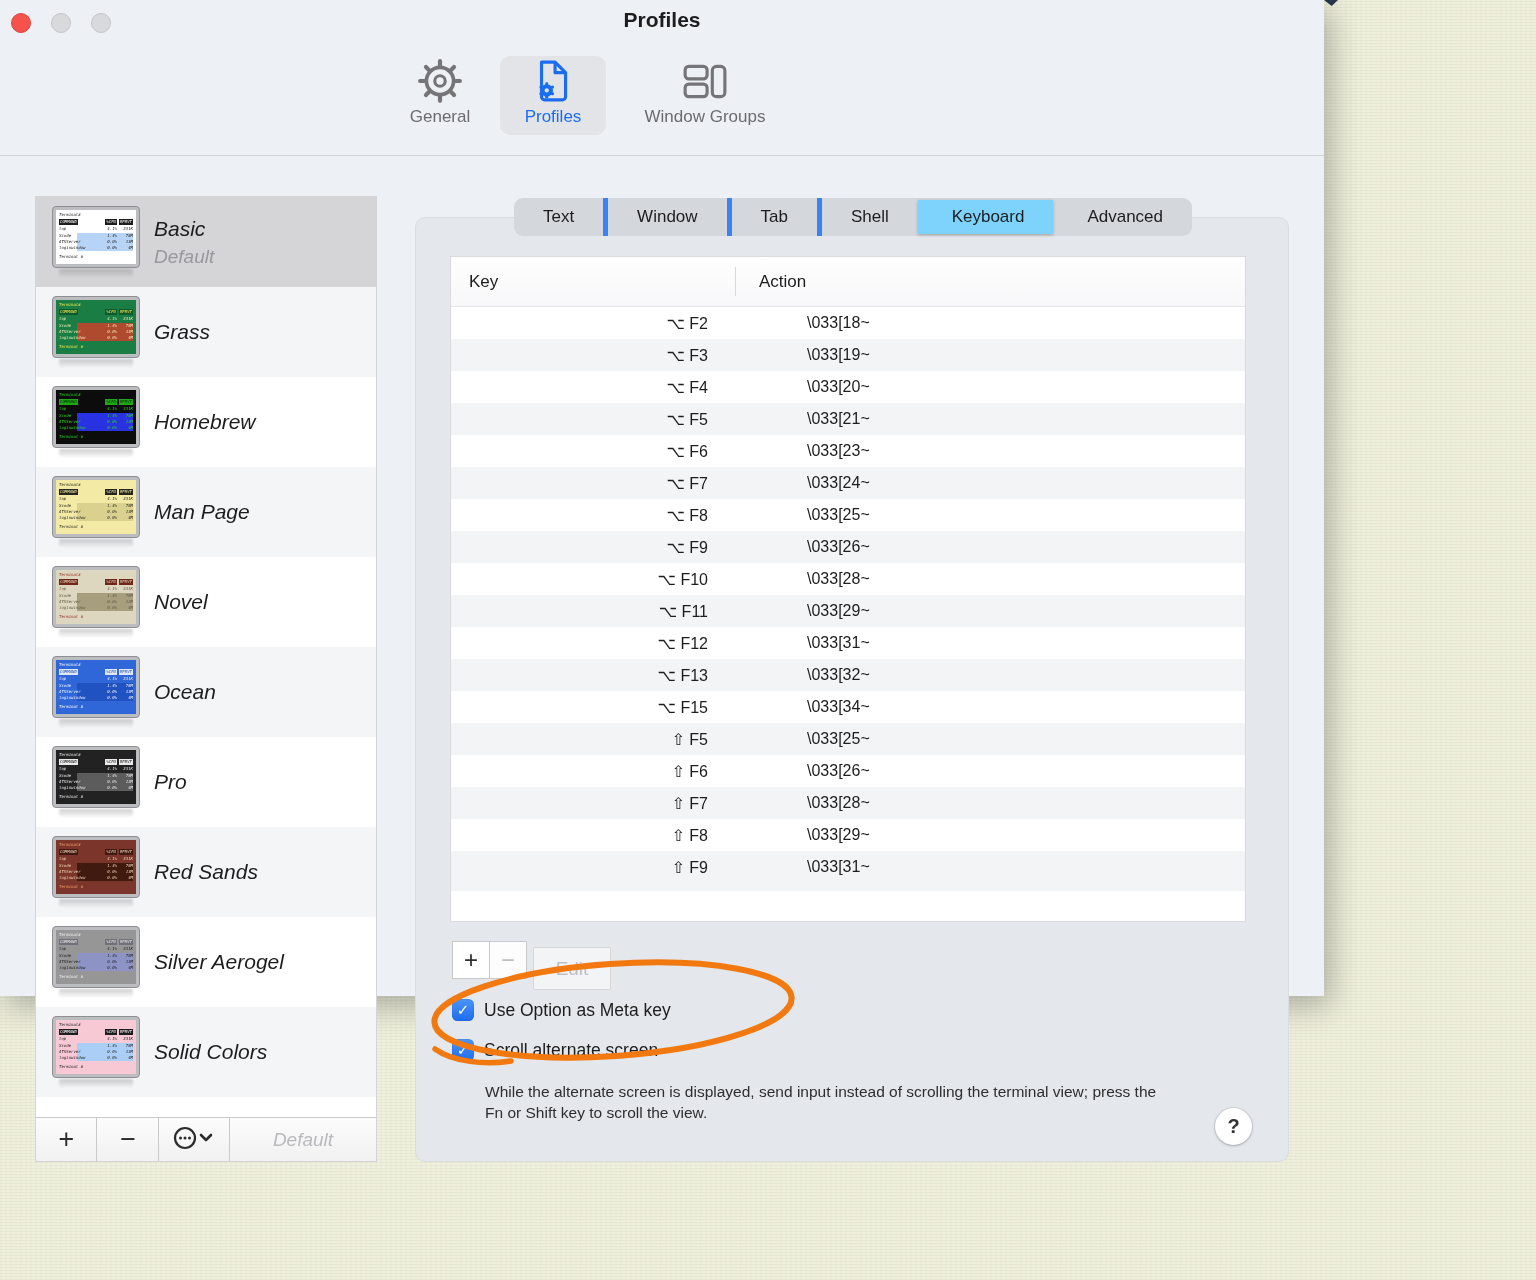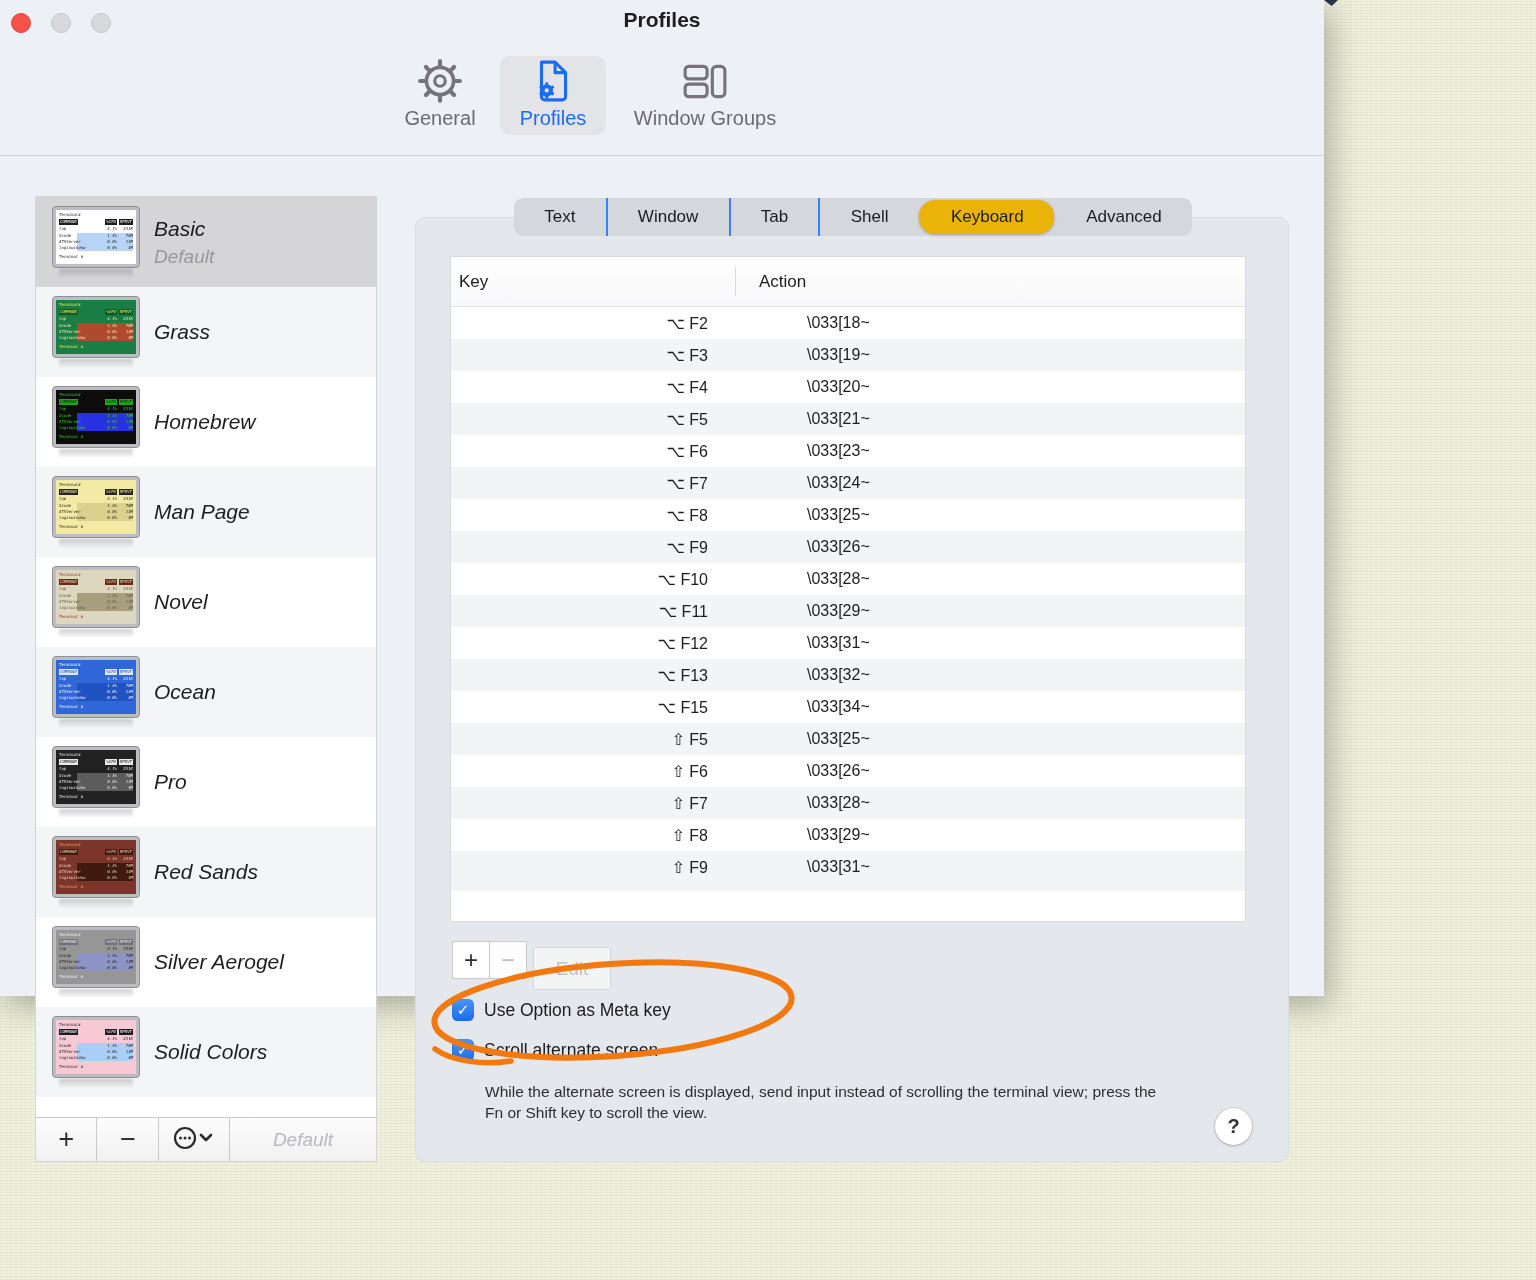--- a/index.html
+++ b/index.html
@@ -15,21 +15,21 @@
   
   .traffic{position:absolute;top:13px;left:11px;display:flex;gap:20px;}
   .light{width:20px;height:20px;border-radius:50%;box-sizing:border-box;}
   .light.red{background:#f6524c;border:1px solid #e0453f;}
   .light.gray{background:#d8d9dd;border:1px solid #c3c4c9;}
   .win-title{position:absolute;top:8px;left:0;width:1324px;text-align:center;
     font-size:21px;font-weight:700;color:#1d1d1f;}
   .tb-sel-rect{position:absolute;left:500px;top:56px;width:106px;height:79px;border-radius:10px;background:#e2e4e8;}
   .tb-item{position:absolute;top:57px;display:flex;flex-direction:column;align-items:center;}
   .tb-item .tb-icon{height:48px;display:flex;align-items:center;justify-content:center;}
-  .tb-item .tb-label{font-size:20px;color:#6b6b70;margin-top:2px;white-space:nowrap;}
+  .tb-item .tb-label{font-size:17px;color:#6b6b70;margin-top:2px;white-space:nowrap;}
   .tb-item.selected .tb-label{color:#1a6df0;}
   .toolbar-sep{position:absolute;left:0;top:155px;width:1324px;height:1px;background:#d1d2d4;}
   
   .sidebar{position:absolute;left:35px;top:196px;width:342px;height:966px;background:#fff;
     border:1px solid #d4d4d6;box-sizing:border-box;font-style:italic;}
   .profile-list{position:absolute;left:0;top:0;width:100%;height:921px;overflow:hidden;}
   .profile-row{height:90px;display:flex;align-items:center;padding-left:16px;box-sizing:border-box;cursor:default;}
   .profile-row:nth-child(even){background:#f4f5f6;}
   .profile-row.selected{background:#d5d5d7;}
   .thumb-wrap{width:88px;flex:0 0 88px;}
@@ -60,30 +60,30 @@
   .sb-btn.minus{width:62px;font-size:27px;font-weight:300;color:#2b2b2d;}
   .sb-btn.menu{width:71px;}
   .sb-btn.default{flex:1;border-right:none;font-size:19px;color:#b9b9be;}
   
   .panel{position:absolute;left:415px;top:217px;width:874px;height:945px;background:#e4e7eb;
     border:1px solid #d9dce0;border-radius:10px;box-sizing:border-box;}
   .segctl{position:absolute;left:514px;top:198px;width:678px;height:38px;background:#d4d7dc;
     border-radius:9px;display:flex;align-items:stretch;z-index:2;}
   .seg{flex:1 1 auto;display:flex;align-items:center;justify-content:center;
     font-size:17px;color:#1d1d1f;padding:0 18px;position:relative;white-space:nowrap;}
-  .seg + .seg{border-left:2px solid #3b82f6;}
-  .seg.selected{background:#eab308;border-radius:16px;margin:2px 0;box-shadow:0 1px 3px rgba(0,0,0,0.25);
+  .seg + .seg{border-left:5px solid #3b82f6;}
+  .seg.selected{background:#7dd3fc;border-radius:0;margin:2px 0;box-shadow:0 1px 3px rgba(0,0,0,0.25);
     border-left-color:transparent;font-weight:400;}
   .seg.selected + .seg{border-left-color:transparent;}
   
   .ktable{position:absolute;left:450px;top:256px;width:796px;height:666px;background:#fff;
     border:1px solid #dadadc;box-sizing:border-box;overflow:hidden;}
   .khead{height:49px;display:flex;align-items:center;background:linear-gradient(#fefefe,#f8f8fa);
     border-bottom:1px solid #e4e4e6;position:relative;}
-  .khead .kh-key{padding-left:8px;font-size:17px;color:#1d1d1f;}
+  .khead .kh-key{padding-left:18px;font-size:17px;color:#1d1d1f;}
   .khead .kh-div{position:absolute;left:284px;top:10px;bottom:10px;width:1px;background:#d9d9db;}
   .khead .kh-action{position:absolute;left:308px;font-size:17px;color:#1d1d1f;}
   .trow{height:32px;display:flex;align-items:center;font-size:16px;color:#1d1d1f;gap:48px;}
   .trow:nth-child(even){background:#f2f4f5;}
   .trow .kcell{width:257px;text-align:right;flex:0 0 257px;}
   .trow .acell{padding-left:51px;}
   .trow-partial{height:8px;background:#f2f4f5;}
   
   .mini-btn{position:absolute;width:38px;height:38px;background:#fff;border:1px solid #c9c9cb;
     box-sizing:border-box;display:flex;align-items:center;justify-content:center;

